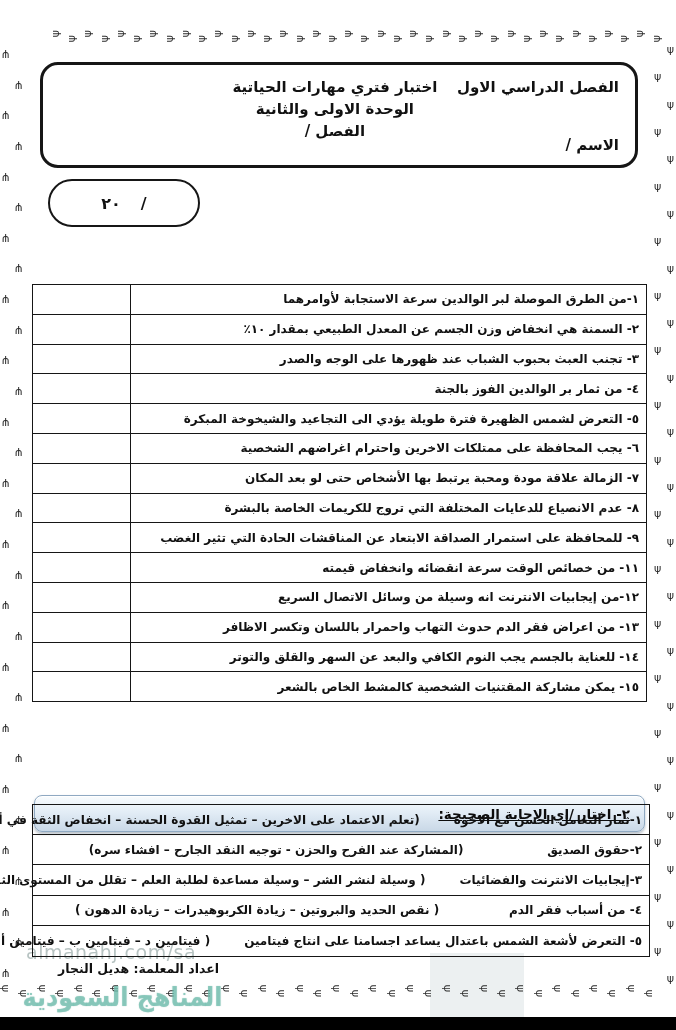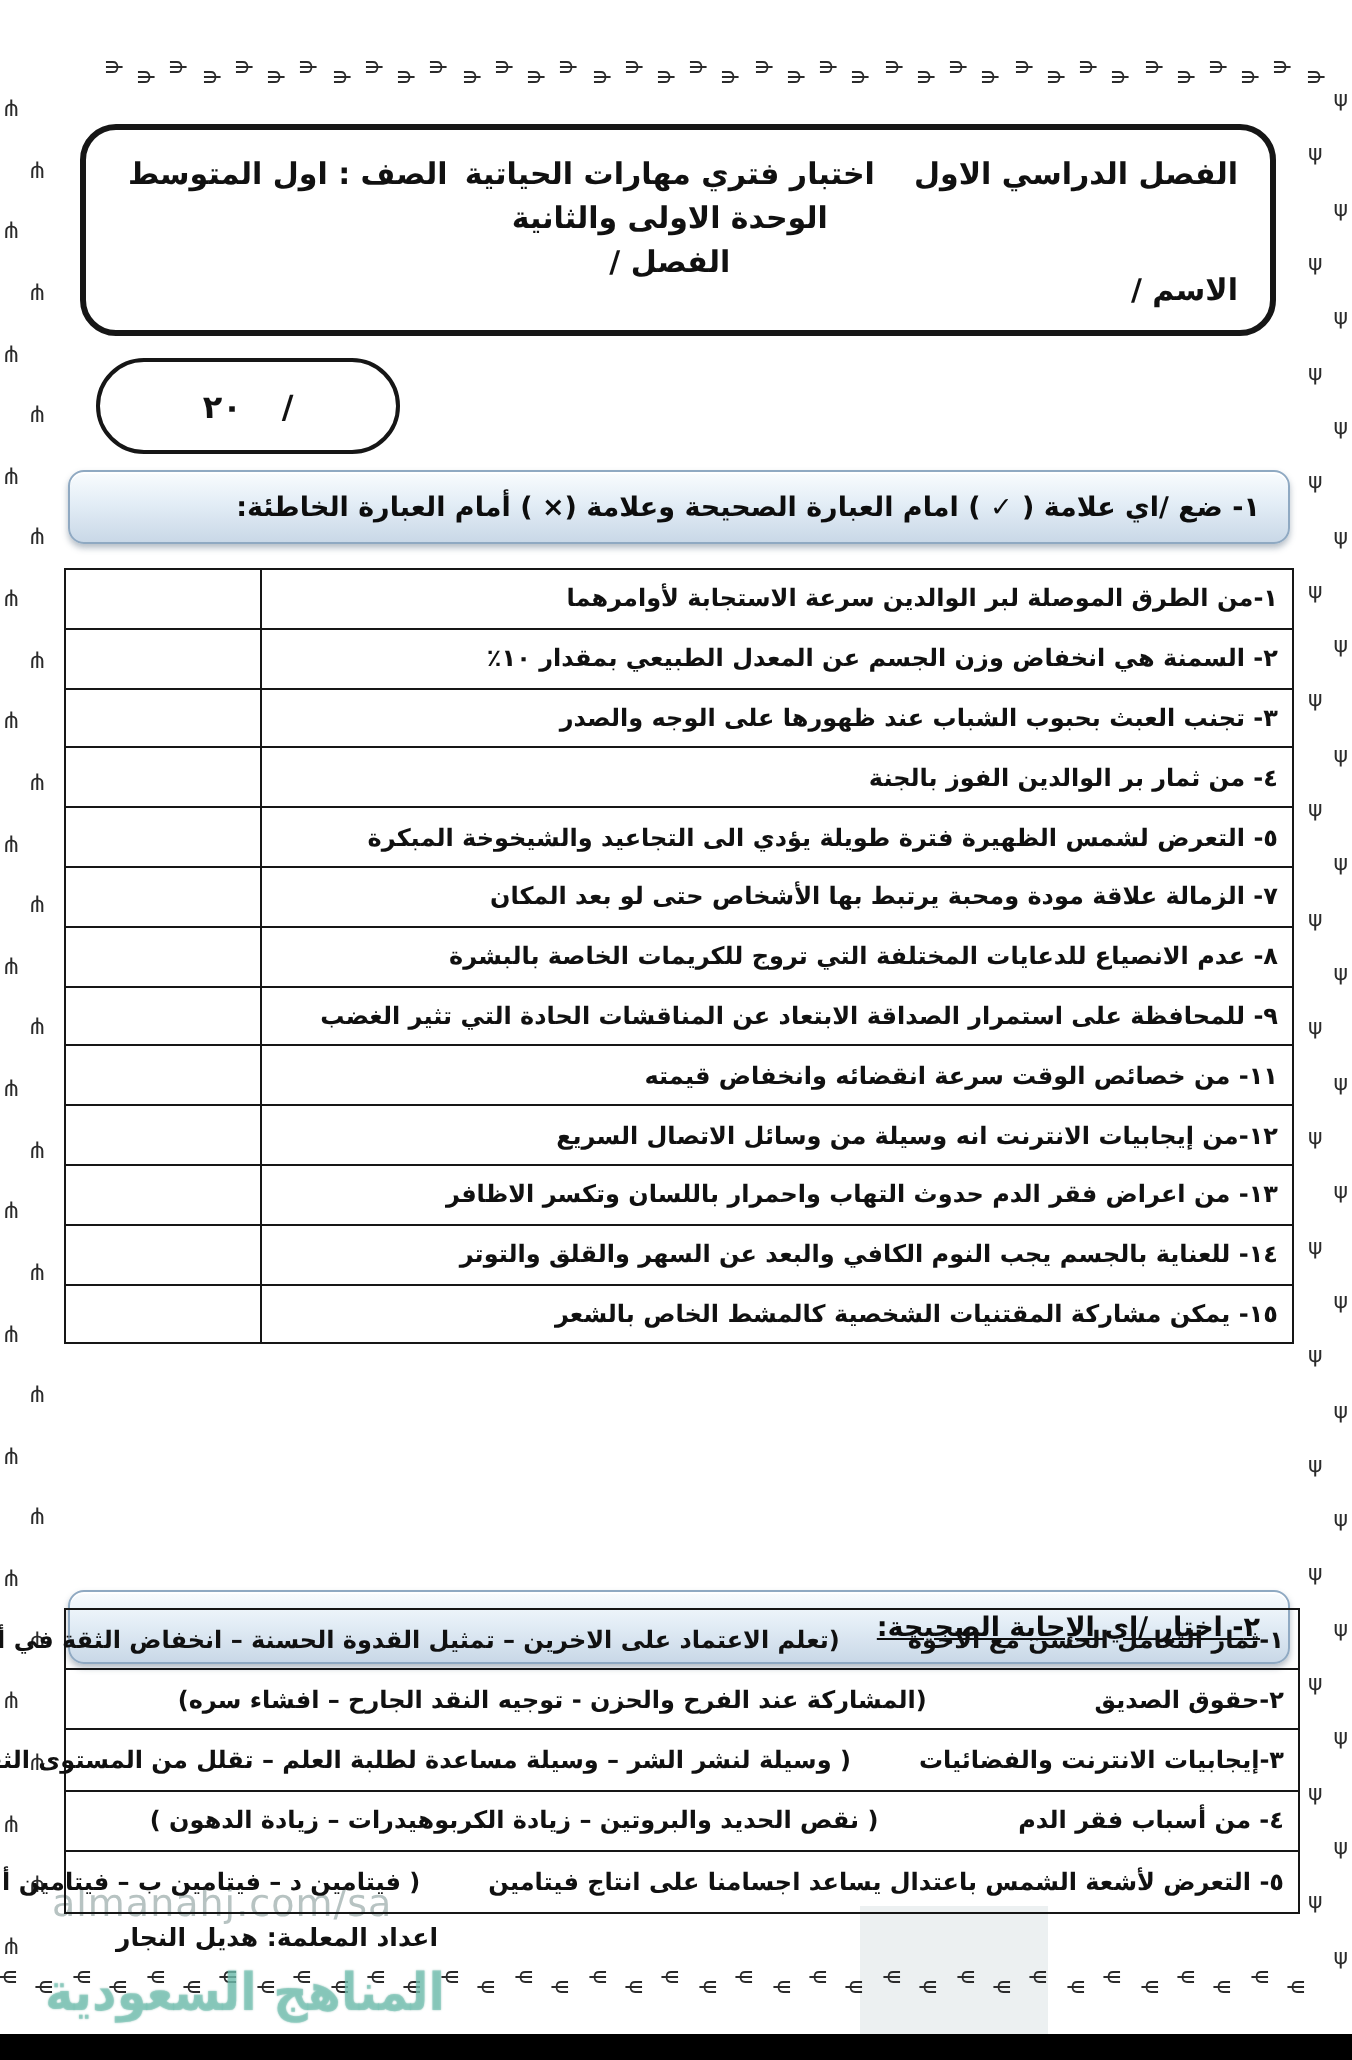--- a/index.html
+++ b/index.html
@@ -260,33 +260,27 @@
     <div class="hdr-col">
       <span class="hdr-line">الفصل الدراسي الاول</span>
       <span class="hdr-gap"></span>
       <span class="hdr-line">الاسم /</span>
     </div>
     <div class="hdr-col center">
       <span class="hdr-line">اختبار فتري مهارات الحياتية</span>
       <span class="hdr-line">الوحدة الاولى والثانية</span>
       <span class="hdr-line">الفصل /</span>
     </div>
-    <div class="hdr-col">
-      <span class="hdr-line">الصف : اول المتوسط</span>
-    </div>
   </div>
 
   <div class="score-oval">
     <span>٢٠</span>
     <span>/</span>
   </div>
 
-  <div class="section-bar" id="section1-bar">
-    <span>١- ضع /اي علامة ( ✓ )  امام العبارة الصحيحة وعلامة (× ) أمام العبارة الخاطئة:</span>
-  </div>
 
   <table class="tf-table">
     <tbody>
         <tr>
           <td class="stmt">١-من الطرق الموصلة لبر الوالدين سرعة الاستجابة لأوامرهما</td>
           <td class="ans"></td>
         </tr>
         <tr>
           <td class="stmt">٢- السمنة هي انخفاض وزن الجسم عن المعدل الطبيعي بمقدار ١٠٪</td>
           <td class="ans"></td>
@@ -294,20 +288,24 @@
         <tr>
           <td class="stmt">٣- تجنب العبث بحبوب الشباب عند ظهورها على الوجه والصدر</td>
           <td class="ans"></td>
         </tr>
         <tr>
           <td class="stmt">٤- من ثمار بر الوالدين الفوز بالجنة</td>
           <td class="ans"></td>
         </tr>
         <tr>
           <td class="stmt">٥- التعرض لشمس الظهيرة فترة طويلة يؤدي الى التجاعيد والشيخوخة المبكرة</td>
+          <td class="ans"></td>
+        </tr>
+        <tr>
+          <td class="stmt">٦- يجب المحافظة على ممتلكات الاخرين واحترام اغراضهم الشخصية</td>
           <td class="ans"></td>
         </tr>
         <tr>
           <td class="stmt">٧- الزمالة علاقة مودة ومحبة يرتبط بها الأشخاص حتى لو بعد المكان</td>
           <td class="ans"></td>
         </tr>
         <tr>
           <td class="stmt">٨- عدم الانصياع للدعايات المختلفة التي تروج للكريمات الخاصة بالبشرة</td>
           <td class="ans"></td>
         </tr>

